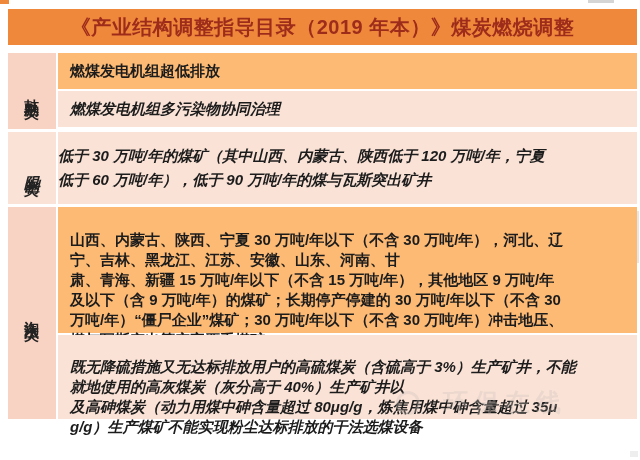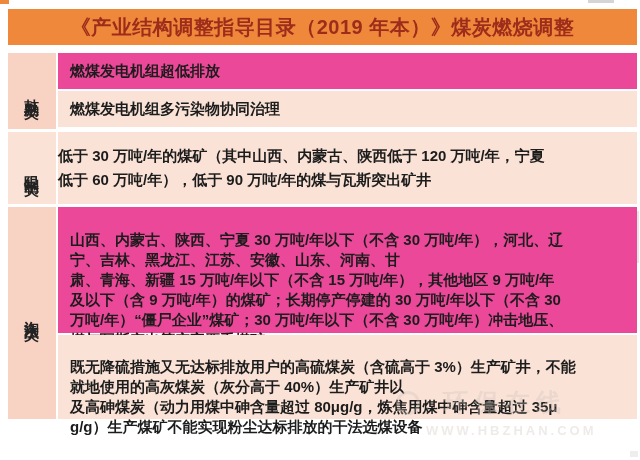--- a/index.html
+++ b/index.html
@@ -32,22 +32,22 @@
     display:flex; align-items:center; justify-content:center;
   }
   .cat .vlabel {
     writing-mode:vertical-rl; text-orientation:upright;
     font-size:15px; font-weight:600; color:#222; letter-spacing:3px; line-height:1;
   }
   .rows { flex:1; display:flex; flex-direction:column; }
 
   .row { width:100%; font-size:15px; font-weight:600; color:#1c1c1c; }
   .row.gap { margin-bottom:2px; }
-  .bg-dark  { background:#ec4899; }
-  .bg-light { background:#fae2d6; }
+  .bg-dark  { background:#fdba74; }
+  .bg-light { background:#fae2d6;font-style:italic; }
   .bg-cat   { background:#f8d3c3; }
 
   .row.single { height:36px; display:flex; align-items:center; padding:0 12px; }
   .row.limit  { height:72px; display:flex; align-items:center; padding:0 0;
                 line-height:24px; white-space:pre-line; }
   .row.elimA  { height:126px; padding:3px 4px 3px 12px; line-height:20px; white-space:pre-line; }
   .row.elimB  { height:84px;  padding:2px 7px 2px 12px; line-height:20px; white-space:pre-line; }
 
   .watermark {
     position:absolute; left:396px; top:386px; width:240px; height:60px;
@@ -125,16 +125,15 @@
       </div>
     </div>
 
   </div>
 
   <div class="watermark">
     <div class="wm-top">
       <span class="wm-logo"></span>
       <span class="wm-name">环保在线</span>
     </div>
-    <div class="wm-url">WWW.HBZHAN.COM</div>
   </div>
 
 </div>
 
 </body></html>

